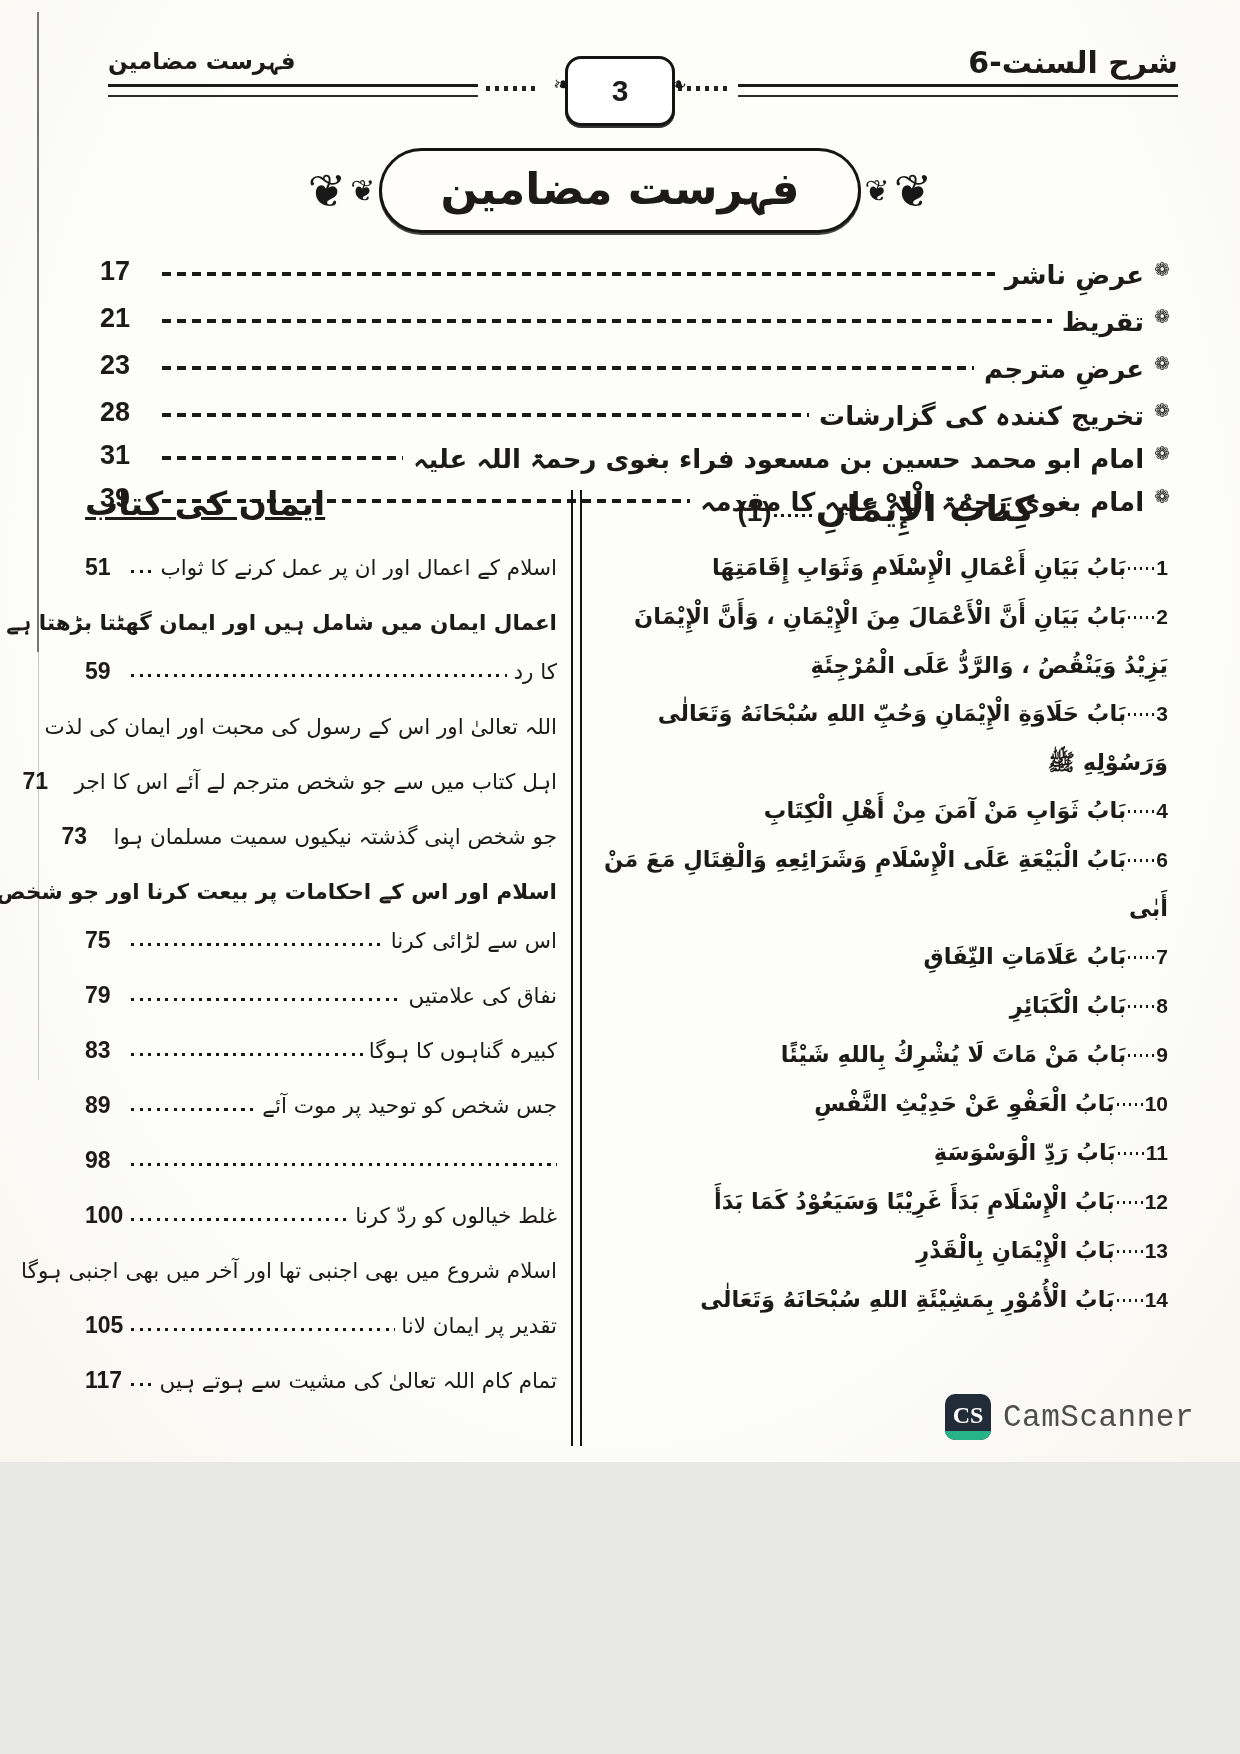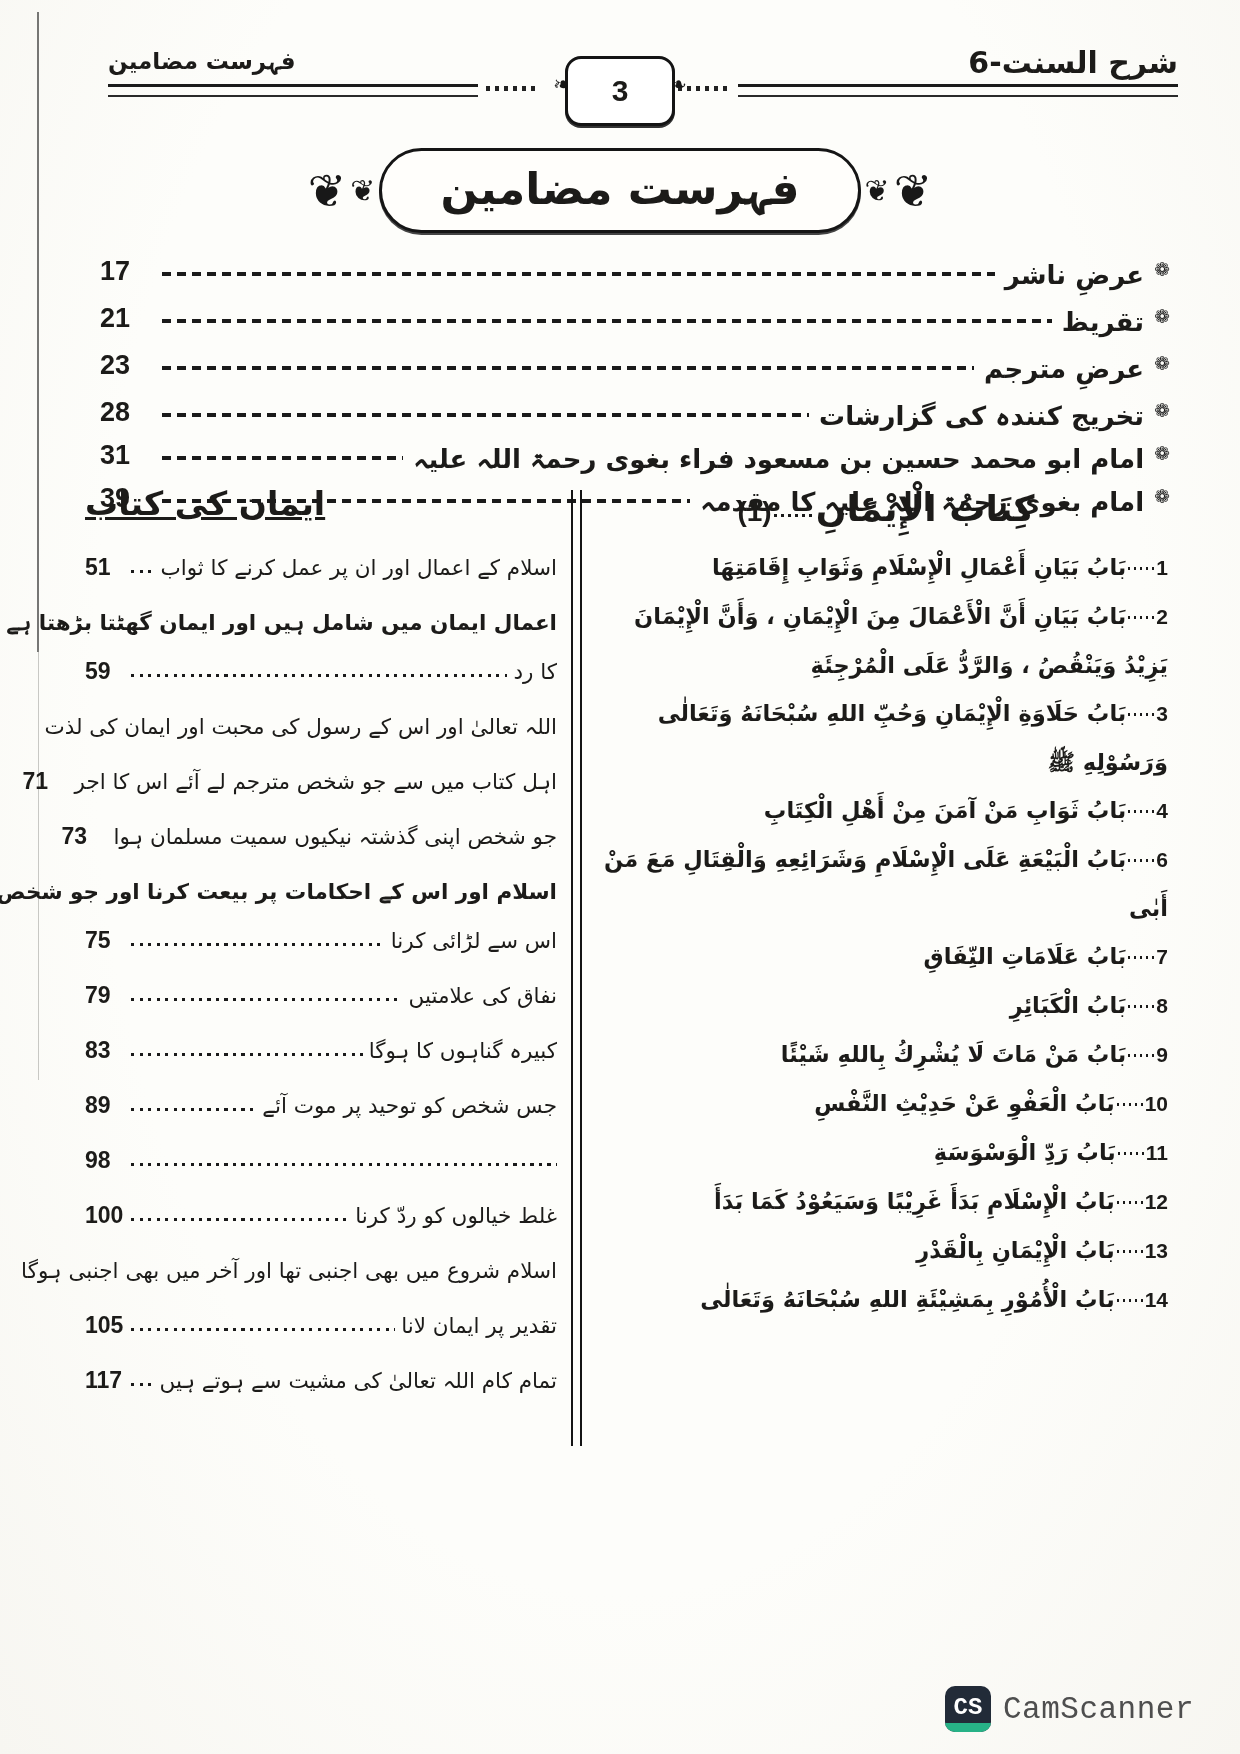--- a/index.html
+++ b/index.html
@@ -1,18 +1,18 @@
 <!DOCTYPE html>
 <html lang="ur" dir="rtl"><head>
 <meta charset="utf-8">
 <style>
   html,body{margin:0;padding:0;background:#e8e8e6;}
   .page{
     position:relative;
-    width:1240px;height:1754px;
+    width:1240px;height:1462px;
     margin:0 auto;
     background:
       radial-gradient(ellipse at 50% 40%, #fdfdfa 60%, #f7f6f1 100%);
     color:#1c1b19;
     font-family:"DejaVu Sans", sans-serif;
     overflow:hidden;
   }
   
   .scan-edge{position:absolute;left:37px;top:12px;width:2px;height:640px;background:#4a4a48;opacity:.75;}
   .scan-edge2{position:absolute;left:38px;top:650px;width:1px;height:430px;background:#8a8a86;opacity:.45;}
@@ -82,21 +82,21 @@
   .u-row{display:flex;align-items:center;gap:6px;line-height:49px;}
   .u-text{font-size:21.5px;font-weight:400;white-space:nowrap;}
   .leader.dotted{height:3px;margin-top:8px;
     background:repeating-linear-gradient(to right,#1a1a1a 0 3px,transparent 3px 8.5px);}
   .u-page{font-family:"Liberation Sans",sans-serif;font-size:23px;font-weight:700;min-width:40px;text-align:left;direction:ltr;}
 
   
   .cs-mark{position:absolute;right:46px;bottom:22px;display:flex;align-items:center;gap:12px;direction:ltr;}
   .cs-badge{width:46px;height:46px;border-radius:10px;background:#222b38;position:relative;overflow:hidden;
     display:flex;align-items:center;justify-content:center;}
-  .cs-badge span{color:#fff;font-family:Liberation Mono, monospace;font-weight:800;font-size:24px;z-index:2;margin-top:-4px;}
+  .cs-badge span{color:#fff;font-family:Liberation Serif, serif;font-weight:800;font-size:24px;z-index:2;margin-top:-4px;}
   .cs-badge::after{content:"";position:absolute;left:0;right:0;bottom:0;height:9px;background:#27b287;}
   .cs-label{font-family:Liberation Mono, monospace;font-size:31px;color:#4e4e4e;letter-spacing:.5px;}
 </style>
 </head>
 <body>
 
 <div class="page">
   <div class="scan-edge"></div>
   <div class="scan-edge2"></div>
 

